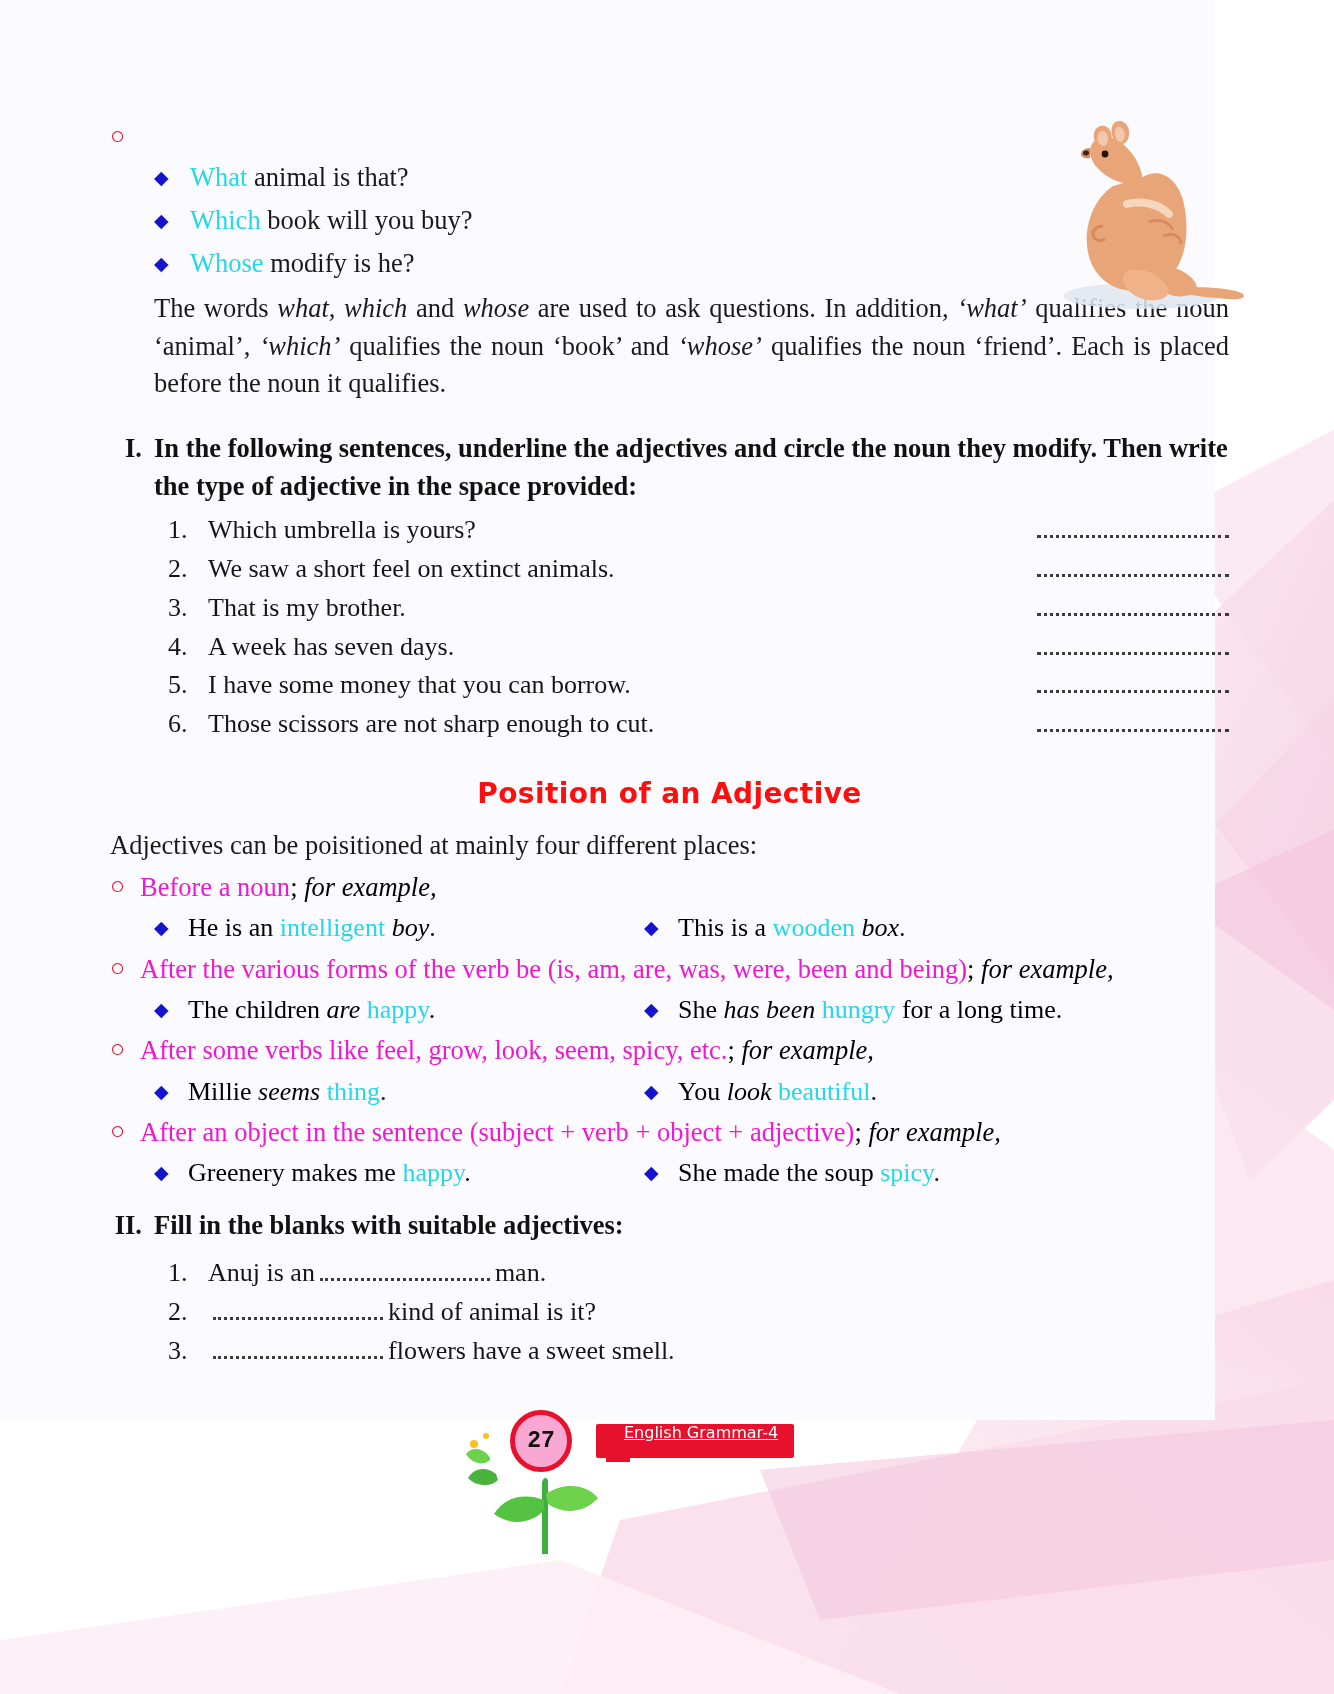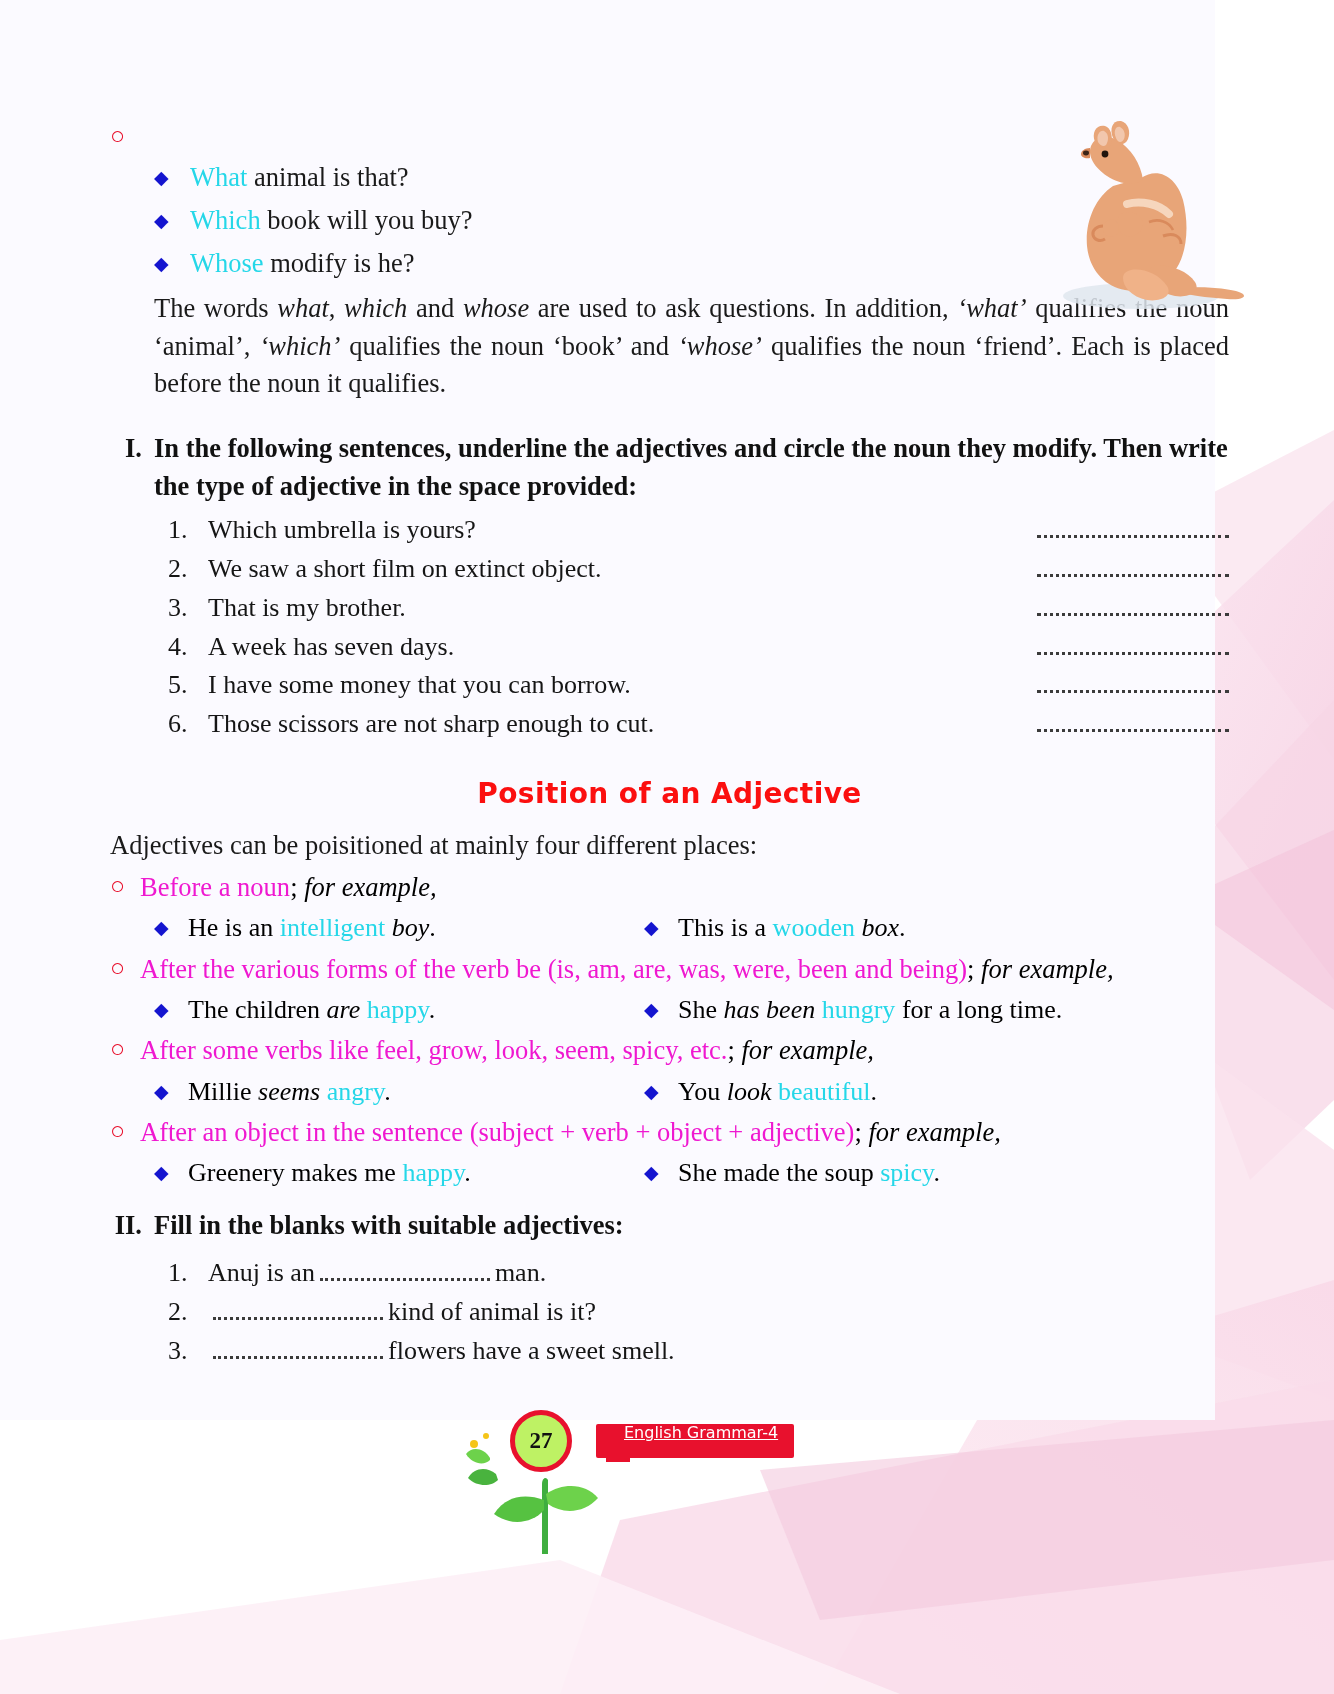--- a/index.html
+++ b/index.html
@@ -172,24 +172,24 @@
     display: flex; align-items: flex-end;
     padding: 0 16px 16px 28px;
     border-radius: 2px;
     text-decoration: underline;
   }
   .pg-circle {
     position: absolute;
     left: 510px; top: 6px;
     width: 62px; height: 62px;
     border-radius: 50%;
-    background: #bef264;
+    background: #f9a8d4;
     border: 5px solid #e8112d;
     display: flex; align-items: center; justify-content: center;
-    font-family: Liberation Serif, serif;
+    font-family: Liberation Mono, monospace;
     font-weight: bold;
     font-size: 23px;
     color: #111;
     z-index: 3;
   }
   .plant { position: absolute; left: 460px; top: 18px; width: 170px; height: 132px; }
 </style>
 </head>
 <body>
 
@@ -277,21 +277,21 @@
 
     <div class="q-list">
       <div class="q-row">
         <span class="q-num">1.</span>
         <span class="q-text">Which umbrella is yours?</span>
         <span class="q-spacer"></span>
         <span class="dots"></span>
       </div>
       <div class="q-row">
         <span class="q-num">2.</span>
-        <span class="q-text">We saw a short film on extinct object.</span>
+        <span class="q-text">We saw a short feel on extinct animals.</span>
         <span class="q-spacer"></span>
         <span class="dots"></span>
       </div>
       <div class="q-row">
         <span class="q-num">3.</span>
         <span class="q-text">That is my brother.</span>
         <span class="q-spacer"></span>
         <span class="dots"></span>
       </div>
       <div class="q-row">
@@ -354,21 +354,21 @@
   </div>
 
   <div class="pos-item">
     <div class="pos-main">
       <span class="b-circle">○</span>
       <span class="pos-main-text"><span class="pink">After some verbs like feel, grow, look, seem, spicy, etc.</span><span>;</span><span class="it"> for example,</span></span>
     </div>
     <div class="two-col">
       <div class="col-a">
         <span class="b-diamond">◆</span>
-        <span class="eg-text"><span>Millie </span><span class="it">seems </span><span class="cyan">angry</span><span>.</span></span>
+        <span class="eg-text"><span>Millie </span><span class="it">seems </span><span class="cyan">thing</span><span>.</span></span>
       </div>
       <div class="col-b">
         <span class="b-diamond">◆</span>
         <span class="eg-text"><span>You </span><span class="it">look </span><span class="cyan">beautiful</span><span>.</span></span>
       </div>
     </div>
   </div>
 
   <div class="pos-item">
     <div class="pos-main">

